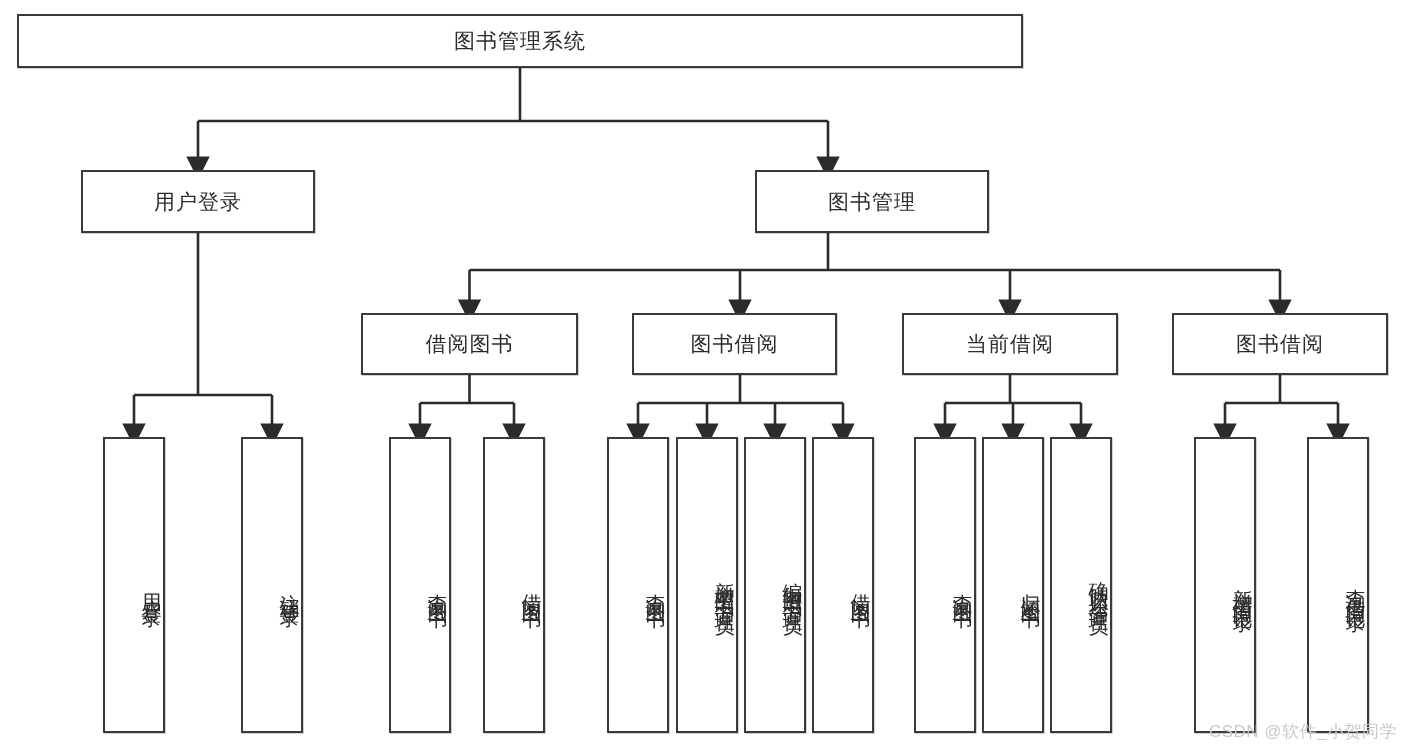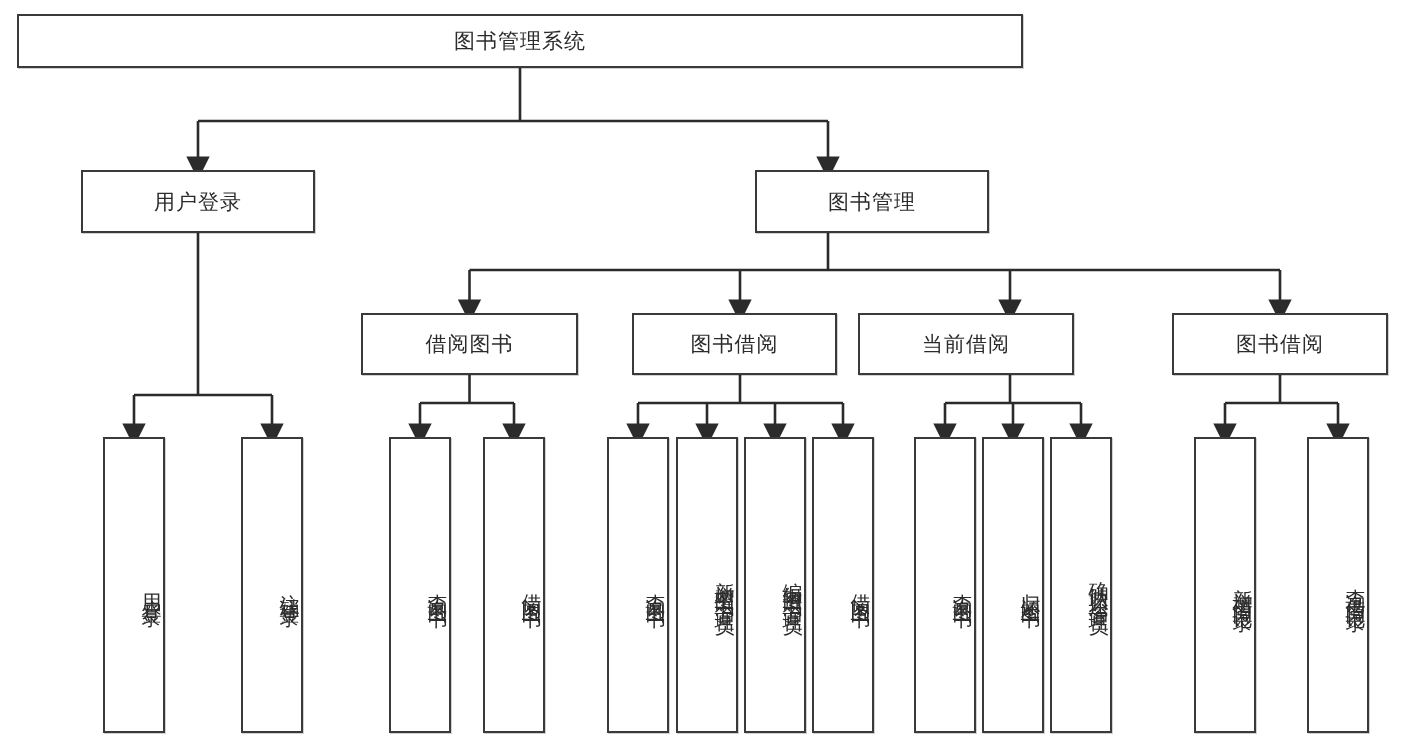--- a/index.html
+++ b/index.html
@@ -126,21 +126,21 @@
       </div>
       <div class="node horiz" style="left: 711px; top: 170px; width: 234px; height: 63px; margin-left: 44px;">
         <span>图书管理</span>
       </div>
       <div class="node horiz" style="left: 361px; top: 313px; width: 217px; height: 62px;">
         <span>借阅图书</span>
       </div>
       <div class="node horiz" style="left: 632px; top: 313px; width: 205px; height: 62px;">
         <span>图书借阅</span>
       </div>
-      <div class="node horiz" style="left: 858px; top: 313px; width: 216px; height: 62px;">
+      <div class="node horiz" style="left: 902px; top: 313px; width: 216px; height: 62px;">
         <span>当前借阅</span>
       </div>
       <div class="node horiz" style="left: 1172px; top: 313px; width: 216px; height: 62px;">
         <span>图书借阅</span>
       </div>
       <div class="node vert" style="left: 103px; top: 437px; width: 62px; height: 296px;">
         <span class="vtext">用户登录</span>
       </div>
       <div class="node vert" style="left: 241px; top: 437px; width: 62px; height: 296px;">
         <span class="vtext">注销登录</span>
@@ -173,13 +173,14 @@
         <span class="vtext">确认归还（管理员）</span>
       </div>
       <div class="node vert" style="left: 1194px; top: 437px; width: 62px; height: 296px;">
         <span class="vtext">新增借阅记录</span>
       </div>
       <div class="node vert" style="left: 1307px; top: 437px; width: 62px; height: 296px;">
         <span class="vtext">查询借阅记录</span>
       </div>
     </div>
 
+  <div class="watermark">CSDN @软件_小贺同学</div>
 </div>
 
 </body></html>

